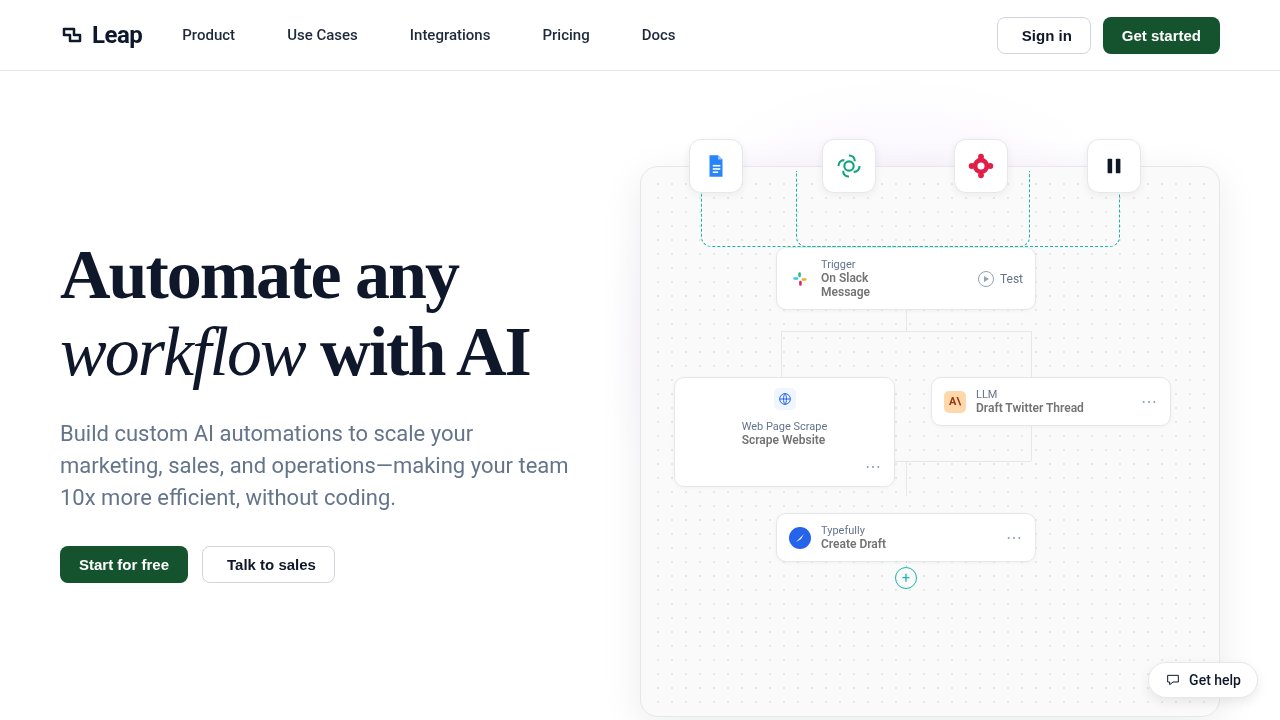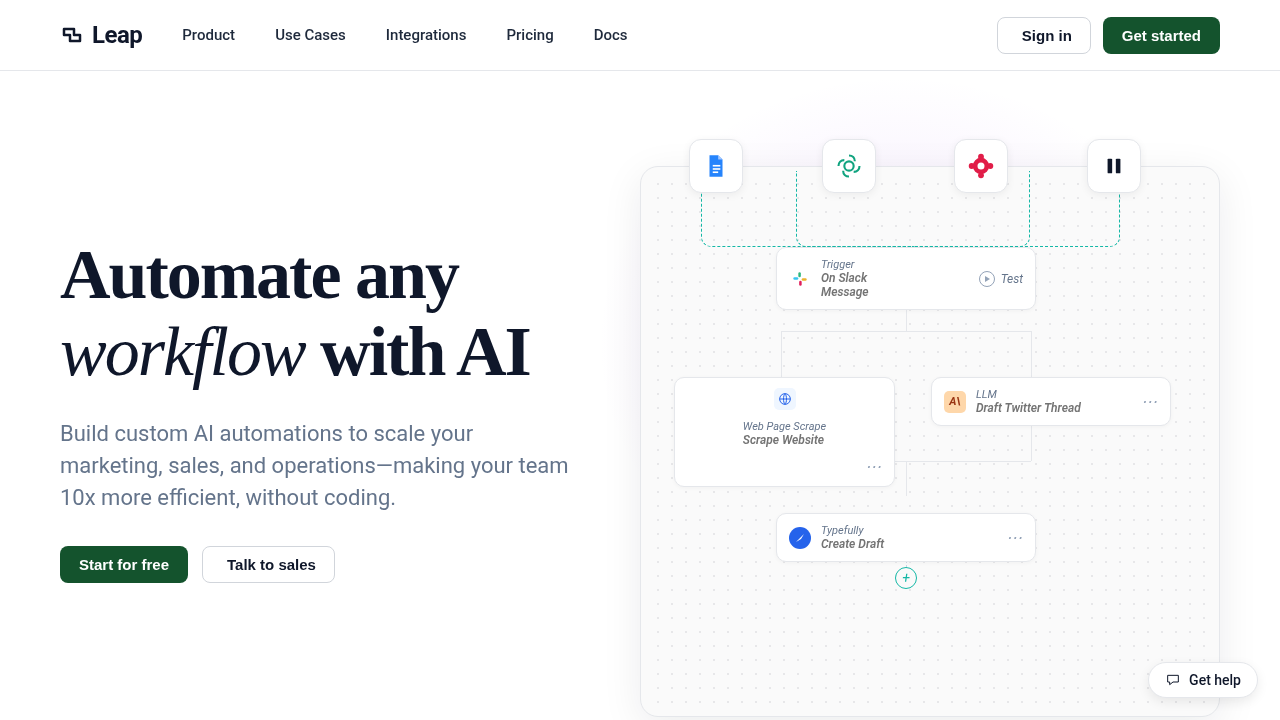--- a/index.html
+++ b/index.html
@@ -32,21 +32,21 @@
   display: inline-flex;
 }
 .logo-text {
   font-size: 24px;
   font-weight: 700;
   color: #0f172a;
   letter-spacing: -0.5px;
 }
 .nav {
   display: flex;
-  gap: 40px;
+  gap: 52px;
 }
 .nav-item {
   font-size: 15px;
   color: #1e293b;
   cursor: pointer;
   font-weight: 500;
 }
 .header-actions {
   margin-left: auto;
   display: flex;
@@ -122,21 +122,20 @@
   position: absolute;
   top: 95px;
   left: 40px;
   right: 0;
   bottom: 10px;
   background: #fafafa;
   border: 1px solid #e5e7eb;
   border-radius: 18px;
   box-shadow: 0 10px 40px rgba(15,23,42,0.08);
   overflow: hidden;
-  font-style: italic;
 }
 .panel::before {
   content: "";
   position: absolute;
   inset: 10px;
   background-image: radial-gradient(#d4d4d8 1px, transparent 1px);
   background-size: 14px 14px;
   opacity: 0.5;
 }
 

